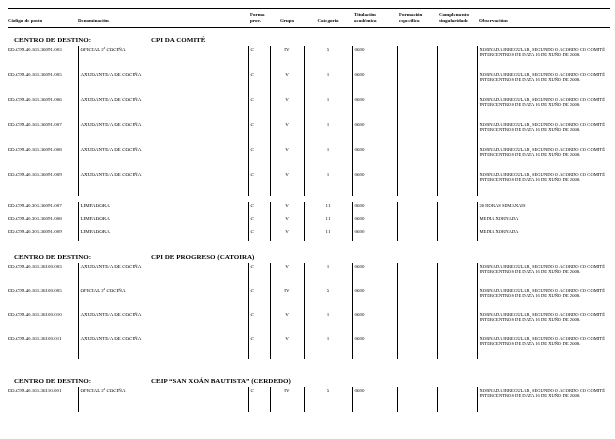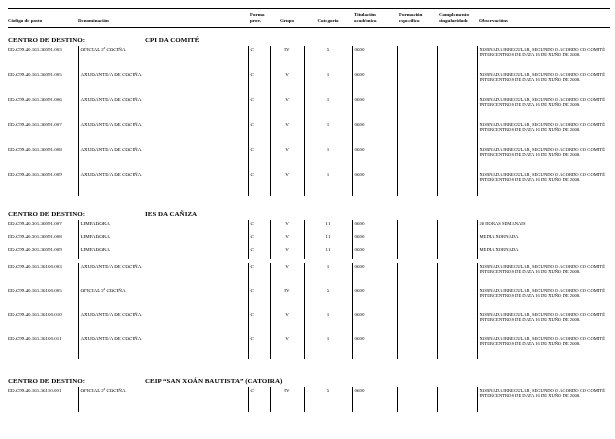--- a/index.html
+++ b/index.html
@@ -17,21 +17,21 @@
     border-top:1px solid #000;border-bottom:1px solid #000;
     padding:3px 0 2px 0;
   }
   thead th.c-forma,thead th.c-titulacion,thead th.c-formacion,
   thead th.c-complemento,thead th.c-observacions{padding-left:2px;}
   thead th.c-grupo,thead th.c-categoria{text-align:center;}
   tr.section-row td{
     font-size:7px;font-weight:bold;vertical-align:bottom;
     height:16px;padding-bottom:2px;
   }
-  tr.section-row .cdd-label{display:inline-block;width:137px;}
+  tr.section-row .cdd-label{display:inline-block;width:137px;margin-left:6px;}
   tr.data-row td{font-size:5px;line-height:1.2;padding-top:1px;}
   tr.data-row td.vline{border-left:1px solid #000;}
   tr.data-row td.c-denominacion{padding-left:2px;}
   tr.data-row td.c-forma{padding-left:2px;}
   tr.data-row td.c-grupo,tr.data-row td.c-categoria{text-align:center;}
   tr.data-row td.c-titulacion{padding-left:2px;}
   tr.data-row td.c-observacions{padding-left:2px;font-size:4.6px;}
   tr.sec-0 td{height:24px;}
   tr.sec-1 td{height:12px;}
   tr.sec-2 td{height:23px;}
@@ -141,23 +141,20 @@
           <td class="c-grupo vline">V</td>
           <td class="c-categoria vline">1</td>
           <td class="c-titulacion vline">0600</td>
           <td class="c-formacion vline"></td>
           <td class="c-complemento vline"></td>
           <td class="c-observacions vline">XORNADA IRREGULAR, SEGUNDO O ACORDO CO COMITÉ INTERCENTROS DE DATA 16 DE XUÑO DE 2008.</td>
         </tr>
         <tr class="spacer sp-0">
           <td colspan="9"></td>
         </tr>
-        <tr class="section-row">
-          <td colspan="9"><span class="cdd-label">CENTRO DE DESTINO:</span><span>IES DA CAÑIZA</span></td>
-        </tr>
         <tr class="data-row sec-1">
           <td class="c-codigo">ED.C99.40.301.36091.007</td>
           <td class="c-denominacion vline">LIMPADORA</td>
           <td class="c-forma vline">C</td>
           <td class="c-grupo vline">V</td>
           <td class="c-categoria vline">11</td>
           <td class="c-titulacion vline">0600</td>
           <td class="c-formacion vline"></td>
           <td class="c-complemento vline"></td>
           <td class="c-observacions vline">20 HORAS SEMANAIS</td>
@@ -180,20 +177,23 @@
           <td class="c-grupo vline">V</td>
           <td class="c-categoria vline">11</td>
           <td class="c-titulacion vline">0600</td>
           <td class="c-formacion vline"></td>
           <td class="c-complemento vline"></td>
           <td class="c-observacions vline">MEDIA XORNADA</td>
         </tr>
         <tr class="spacer sp-1">
           <td colspan="9"></td>
         </tr>
+        <tr class="section-row">
+          <td colspan="9"><span class="cdd-label">CENTRO DE DESTINO:</span><span>CPI DE PROGRESO (CATOIRA)</span></td>
+        </tr>
         <tr class="data-row sec-2">
           <td class="c-codigo">ED.C99.40.161.36100.003</td>
           <td class="c-denominacion vline">AXUDANTE/A DE COCIÑA</td>
           <td class="c-forma vline">C</td>
           <td class="c-grupo vline">V</td>
           <td class="c-categoria vline">1</td>
           <td class="c-titulacion vline">0600</td>
           <td class="c-formacion vline"></td>
           <td class="c-complemento vline"></td>
           <td class="c-observacions vline">XORNADA IRREGULAR, SEGUNDO O ACORDO CO COMITÉ INTERCENTROS DE DATA 16 DE XUÑO DE 2008.</td>
@@ -228,21 +228,21 @@
           <td class="c-categoria vline">1</td>
           <td class="c-titulacion vline">0600</td>
           <td class="c-formacion vline"></td>
           <td class="c-complemento vline"></td>
           <td class="c-observacions vline">XORNADA IRREGULAR, SEGUNDO O ACORDO CO COMITÉ INTERCENTROS DE DATA 16 DE XUÑO DE 2008.</td>
         </tr>
         <tr class="spacer sp-2">
           <td colspan="9"></td>
         </tr>
         <tr class="section-row">
-          <td colspan="9"><span class="cdd-label">CENTRO DE DESTINO:</span><span>CEIP “SAN XOÁN BAUTISTA” (CATOIRA)</span></td>
+          <td colspan="9"><span class="cdd-label">CENTRO DE DESTINO:</span><span>CEIP “SAN XOÁN BAUTISTA” (CERDEDO)</span></td>
         </tr>
         <tr class="data-row sec-3">
           <td class="c-codigo">ED.C99.40.161.36110.001</td>
           <td class="c-denominacion vline">OFICIAL 2ª COCIÑA</td>
           <td class="c-forma vline">C</td>
           <td class="c-grupo vline">IV</td>
           <td class="c-categoria vline">5</td>
           <td class="c-titulacion vline">0600</td>
           <td class="c-formacion vline"></td>
           <td class="c-complemento vline"></td>

